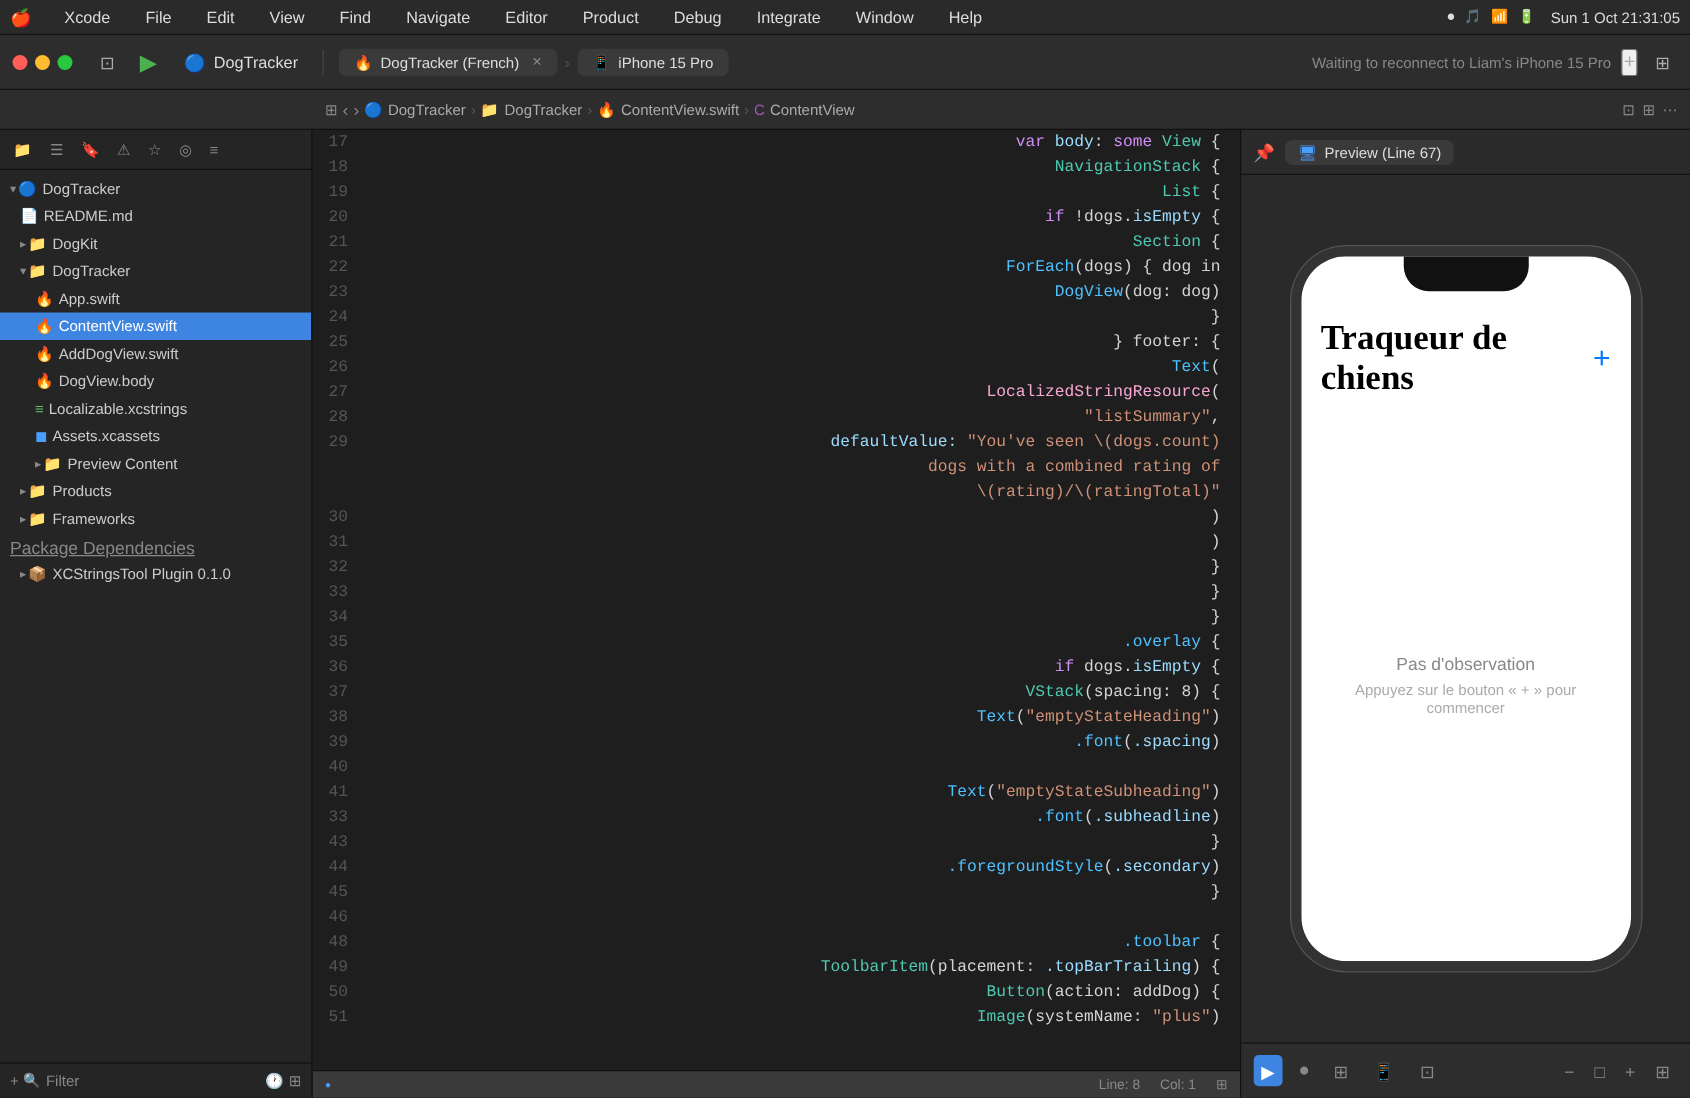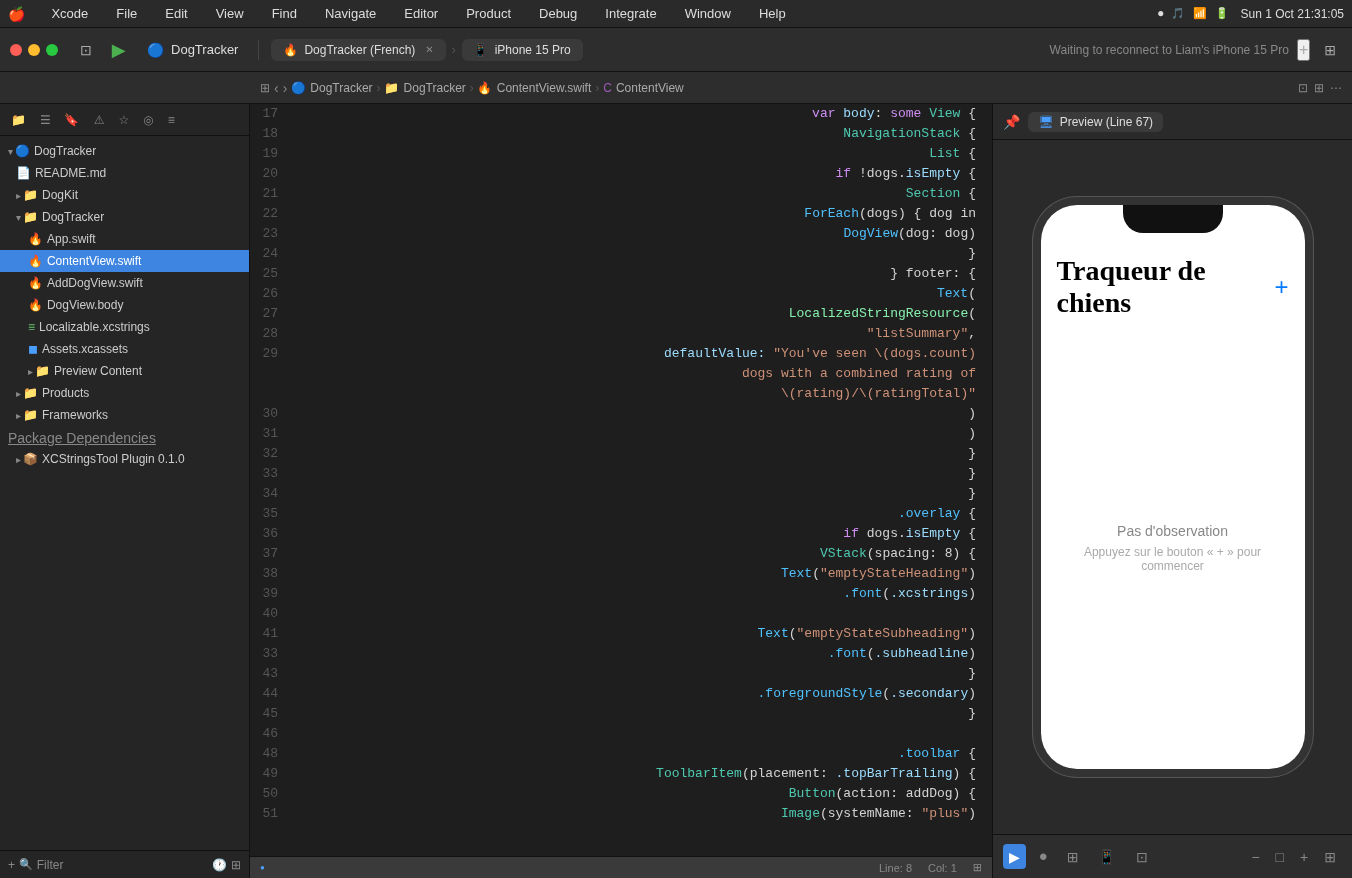--- a/index.html
+++ b/index.html
@@ -342,21 +342,21 @@
           <span class="line-content"><span style="color:#d4d4d4">                    } footer: {</span></span>
         </div>
 
         <div class="code-line">
           <span class="line-num">26</span>
           <span class="line-content"><span style="color:#d4d4d4">                        </span><span style="color:#4fc1ff">Text</span><span style="color:#d4d4d4">(</span></span>
         </div>
 
         <div class="code-line">
           <span class="line-num">27</span>
-          <span class="line-content"><span style="color:#d4d4d4">                            </span><span style="color:#86efac">LocalizedStringResource</span><span style="color:#d4d4d4">(</span></span>
+          <span class="line-content"><span style="color:#d4d4d4">                            </span><span style="color:#f9a8d4">LocalizedStringResource</span><span style="color:#d4d4d4">(</span></span>
         </div>
 
         <div class="code-line">
           <span class="line-num">28</span>
           <span class="line-content"><span style="color:#d4d4d4">                                </span><span style="color:#ce9178">"listSummary"</span><span style="color:#d4d4d4">,</span></span>
         </div>
 
         <div class="code-line">
           <span class="line-num">29</span>
           <span class="line-content"><span style="color:#d4d4d4">                                </span><span style="color:#9cdcfe">defaultValue:</span><span style="color:#d4d4d4"> </span><span style="color:#ce9178">"You've seen \(dogs.count)</span></span>
@@ -412,21 +412,21 @@
           <span class="line-content"><span style="color:#d4d4d4">                    </span><span style="color:#4ec9b0">VStack</span><span style="color:#d4d4d4">(spacing: 8) {</span></span>
         </div>
 
         <div class="code-line">
           <span class="line-num">38</span>
           <span class="line-content"><span style="color:#d4d4d4">                        </span><span style="color:#4fc1ff">Text</span><span style="color:#d4d4d4">(</span><span style="color:#ce9178">"emptyStateHeading"</span><span style="color:#d4d4d4">)</span></span>
         </div>
 
         <div class="code-line">
           <span class="line-num">39</span>
-          <span class="line-content"><span style="color:#d4d4d4">                            </span><span style="color:#4fc1ff">.font</span><span style="color:#d4d4d4">(</span><span style="color:#9cdcfe">.xcstrings</span><span style="color:#d4d4d4">)</span></span>
+          <span class="line-content"><span style="color:#d4d4d4">                            </span><span style="color:#4fc1ff">.font</span><span style="color:#d4d4d4">(</span><span style="color:#9cdcfe">.spacing</span><span style="color:#d4d4d4">)</span></span>
         </div>
 
         <div class="code-line">
           <span class="line-num">40</span>
           <span class="line-content"></span>
         </div>
 
         <div class="code-line">
           <span class="line-num">41</span>
           <span class="line-content"><span style="color:#d4d4d4">                        </span><span style="color:#4fc1ff">Text</span><span style="color:#d4d4d4">(</span><span style="color:#ce9178">"emptyStateSubheading"</span><span style="color:#d4d4d4">)</span></span>

